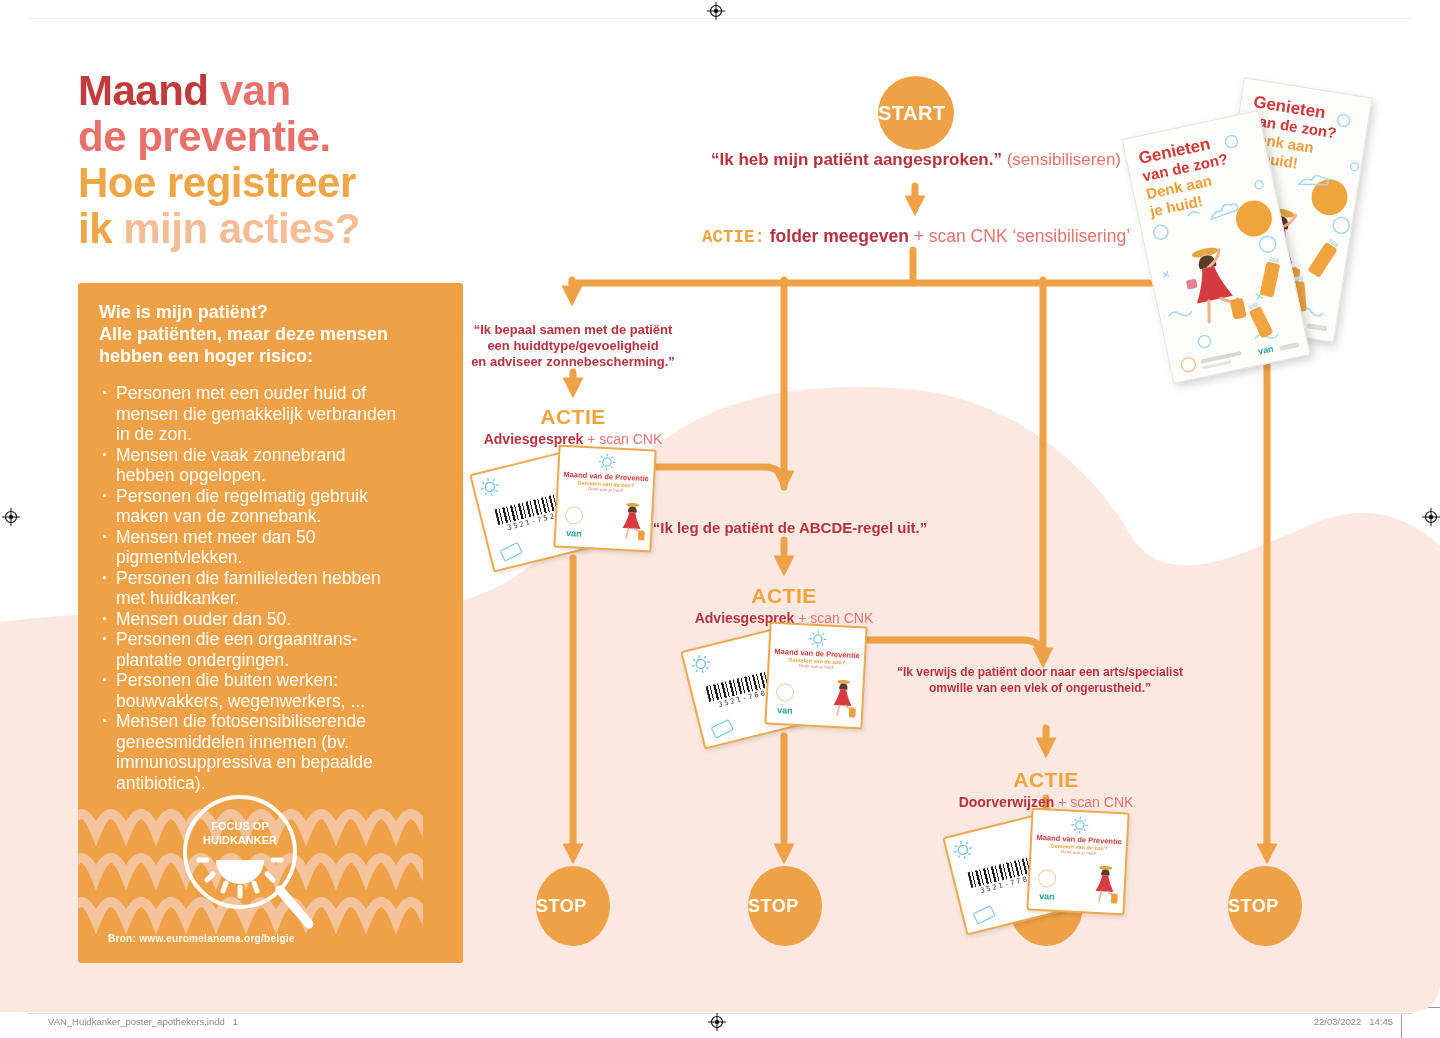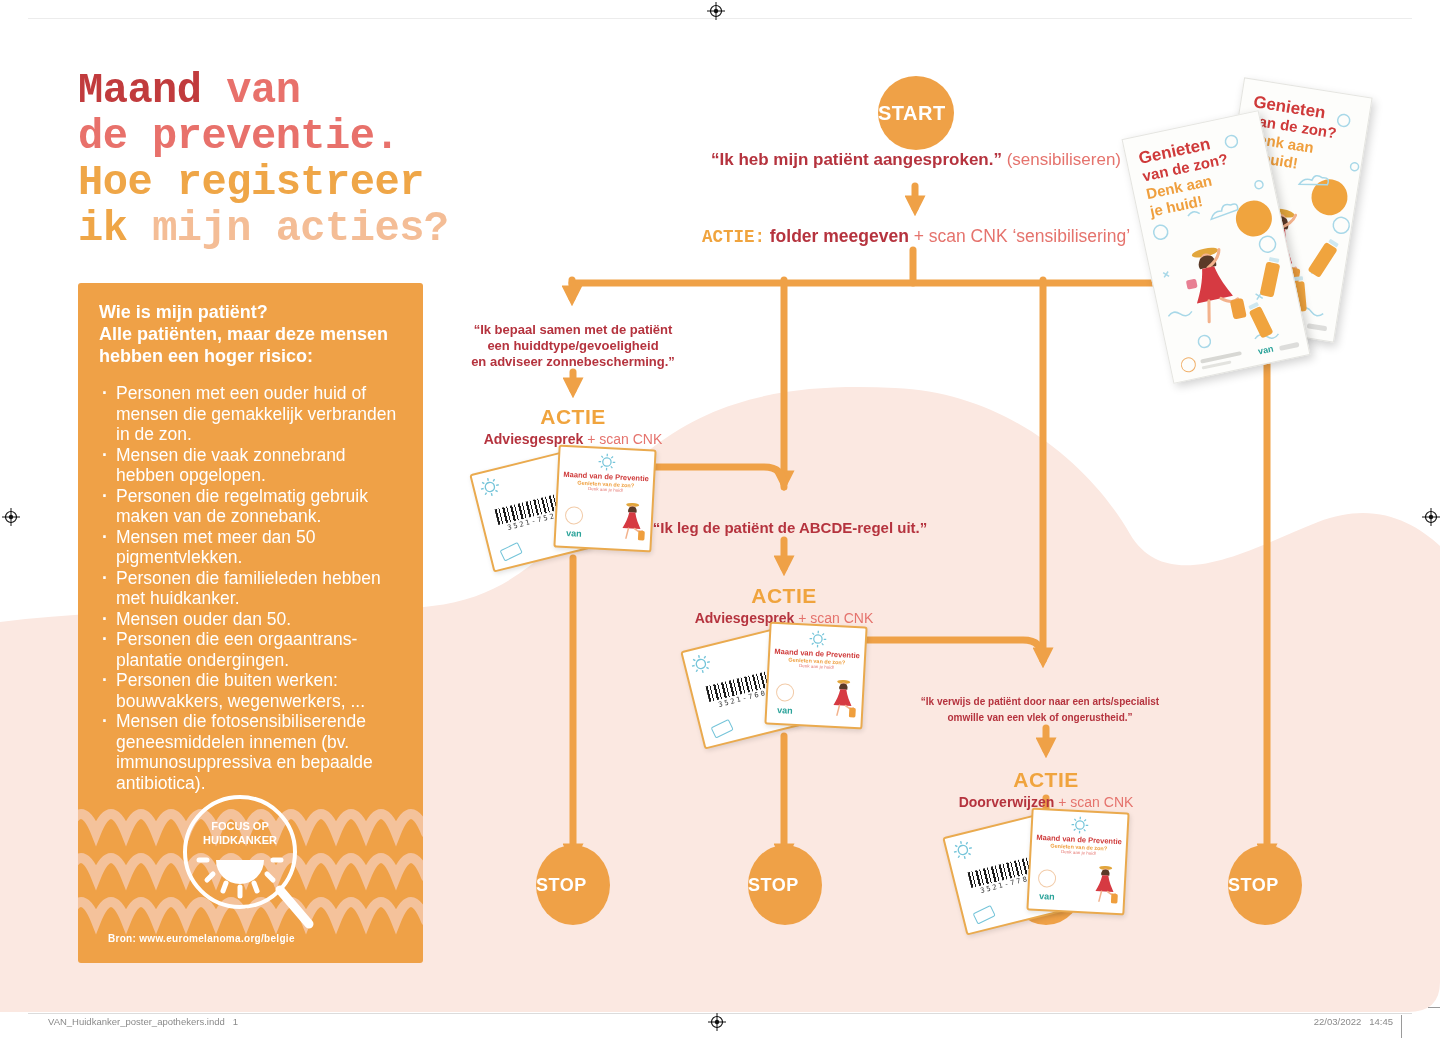--- a/index.html
+++ b/index.html
@@ -5,48 +5,48 @@
   html,body{margin:0;padding:0;background:#ffffff;}
   .poster{position:relative;width:1440px;height:1038px;background:#ffffff;overflow:hidden;
           font-family:"Liberation Sans",sans-serif;}
 
   
   .blob-svg{position:absolute;left:0;top:0;z-index:0;}
   .page-line-top{position:absolute;left:28px;top:18px;width:1384px;height:1px;background:#ececec;z-index:0;}
   .page-line-bottom{position:absolute;left:28px;top:1013px;width:1384px;height:1px;background:#dcdcdc;z-index:0;}
 
   
-  .title{position:absolute;left:78px;top:68px;font-weight:700;font-size:42px;line-height:46px;z-index:3;letter-spacing:-0.5px;font-family:Liberation Mono, monospace;}
+  .title{position:absolute;left:78px;top:68px;font-weight:700;font-size:42px;line-height:46px;z-index:3;letter-spacing:-0.5px;}
   .t-dark{color:#c13b3d;} .t-salmon{color:#e8716b;} .t-orange{color:#efa647;} .t-peach{color:#f4bd96;}
 
   
-  .sidebar{position:absolute;left:78px;top:283px;width:345px;height:680px;background:#efa147;border-radius:3px;z-index:3;overflow:hidden;}
+  .sidebar{position:absolute;left:78px;top:283px;width:345px;height:680px;background:#efa147;border-radius:3px;z-index:3;overflow:hidden;padding-left:40px;}
   .sb-heading{position:absolute;left:21px;top:18px;width:305px;color:#fff;font-weight:700;font-size:18px;line-height:22px;white-space:pre-line;}
   .sb-list{position:absolute;left:21px;top:100px;width:308px;margin:0;padding:0;list-style:none;color:#fff;
            font-size:17.5px;line-height:20.5px;font-weight:500;}
   .sb-list li{padding-left:17px;position:relative;}
   .sb-list li::before{content:"\00B7";position:absolute;left:3px;font-weight:700;}
   .sb-waves{position:absolute;left:0;top:520px;}
   .sb-logo{position:absolute;left:85px;top:495px;}
   .sb-source{position:absolute;left:30px;top:650px;color:#fff;font-size:10px;font-weight:700;letter-spacing:0.3px;}
 
   
   .flow-svg{position:absolute;left:0;top:0;z-index:2;}
   .node{position:absolute;background:#efa147;border-radius:50%;color:#fff;font-weight:700;text-align:left;z-index:3;}
   .start{left:878px;top:76px;width:76px;height:74px;line-height:74px;font-size:20px;letter-spacing:0.5px;}
-  .stop{width:74px;height:80px;line-height:80px;font-size:18px;letter-spacing:0.5px;top:845px;}
+  .stop{width:74px;height:80px;line-height:80px;font-size:18px;letter-spacing:0.5px;top:866px;}
   .ctr{text-align:center;transform:translateX(-50%);z-index:3;}
   .q-main{position:absolute;left:916px;top:150px;width:560px;font-size:17px;font-weight:700;color:#b5333e;}
   .q-note{font-weight:400;color:#e5736d;}
   .a-main{position:absolute;left:916px;top:226px;width:560px;font-size:17.5px;font-weight:700;}
   .a-label{color:#f0a43e;font-family:Liberation Mono, monospace;} .a-bold{color:#b5333e;} .a-rest{font-weight:400;color:#e5736d;}
   .q-branch{position:absolute;font-weight:700;color:#b5333e;white-space:pre-line;}
   .q1{left:573px;top:322px;width:280px;font-size:13px;line-height:16px;}
   .q2{left:790px;top:520px;width:360px;font-size:15px;line-height:16px;}
-  .q3{left:1040px;top:694px;width:380px;font-size:10px;line-height:16px;}
+  .q3{left:1040px;top:664px;width:380px;font-size:12px;line-height:16px;}
   .actie-h{position:absolute;font-size:21px;font-weight:700;color:#f0a43e;letter-spacing:0.5px;}
   .actie-sub{position:absolute;font-size:14px;font-weight:700;color:#b5333e;width:280px;}
   .sub-rest{font-weight:400;color:#e5736d;}
 
   
   .cardpair{position:absolute;width:190px;height:130px;z-index:4;}
   .scan-card{position:absolute;background:#fff;border:2px solid #eaaa4e;border-radius:3px;box-shadow:1px 2px 5px rgba(0,0,0,0.12);}
   .card-back{left:2px;top:18px;width:96px;height:97px;transform:rotate(-14deg);}
   .card-front{left:78px;top:4px;width:94px;height:99px;transform:rotate(3deg);text-align:center;}
   .barcode{position:absolute;left:14px;top:38px;width:66px;height:16px;

